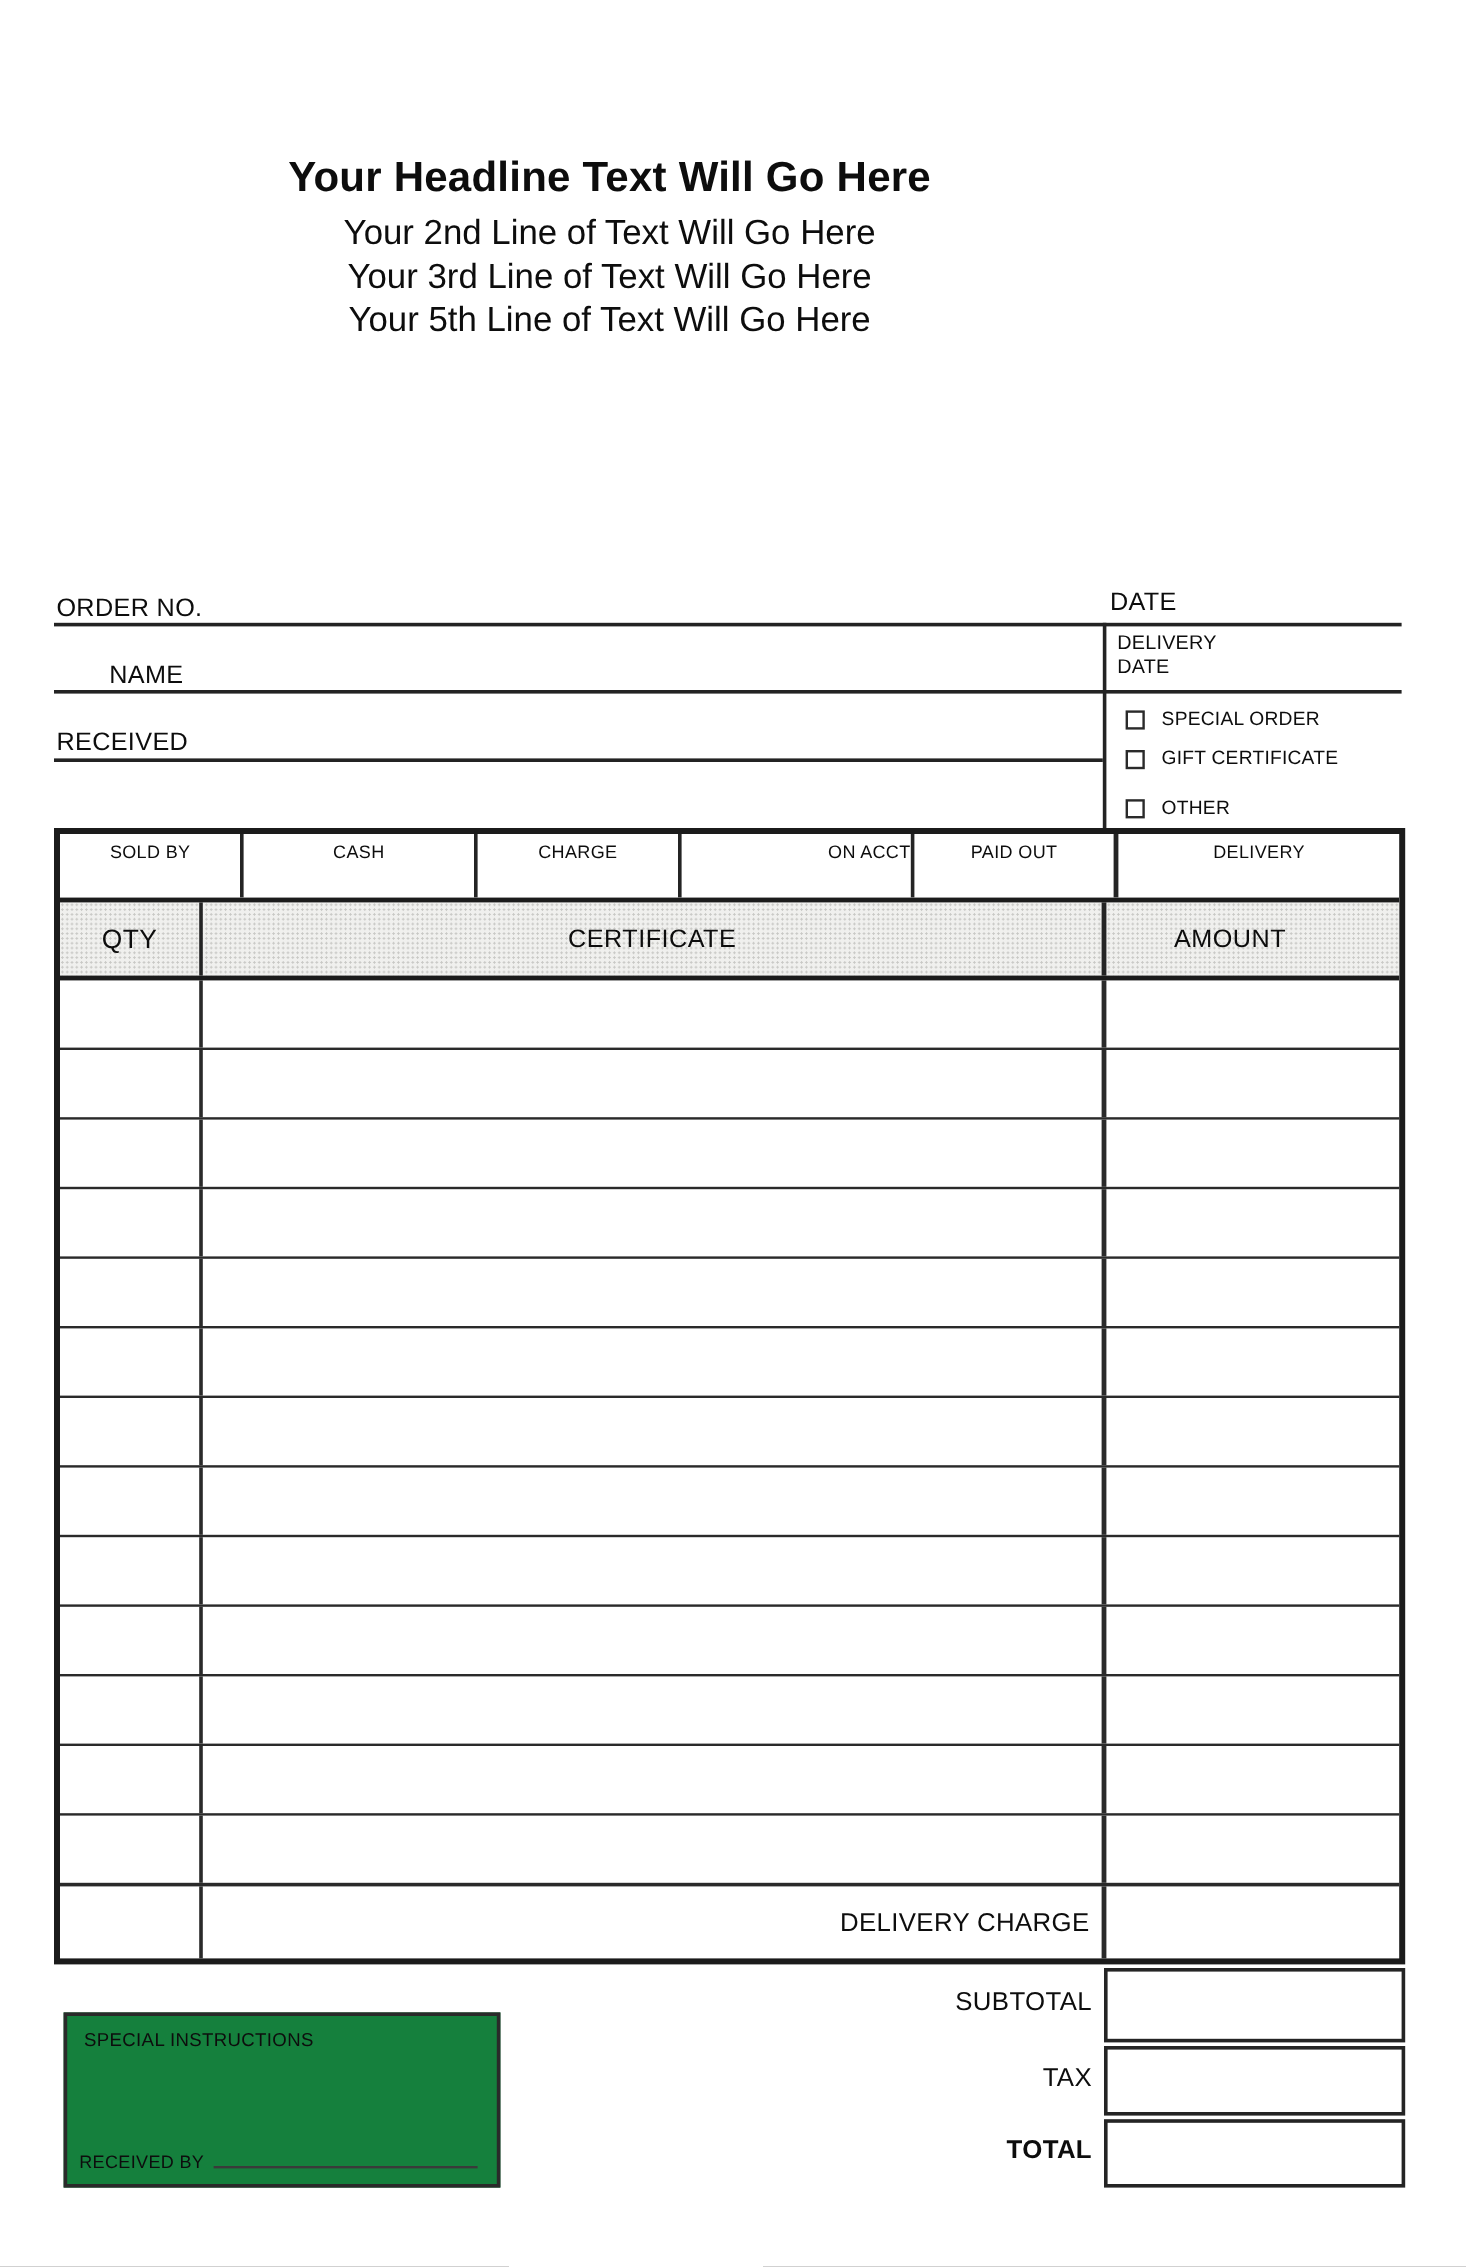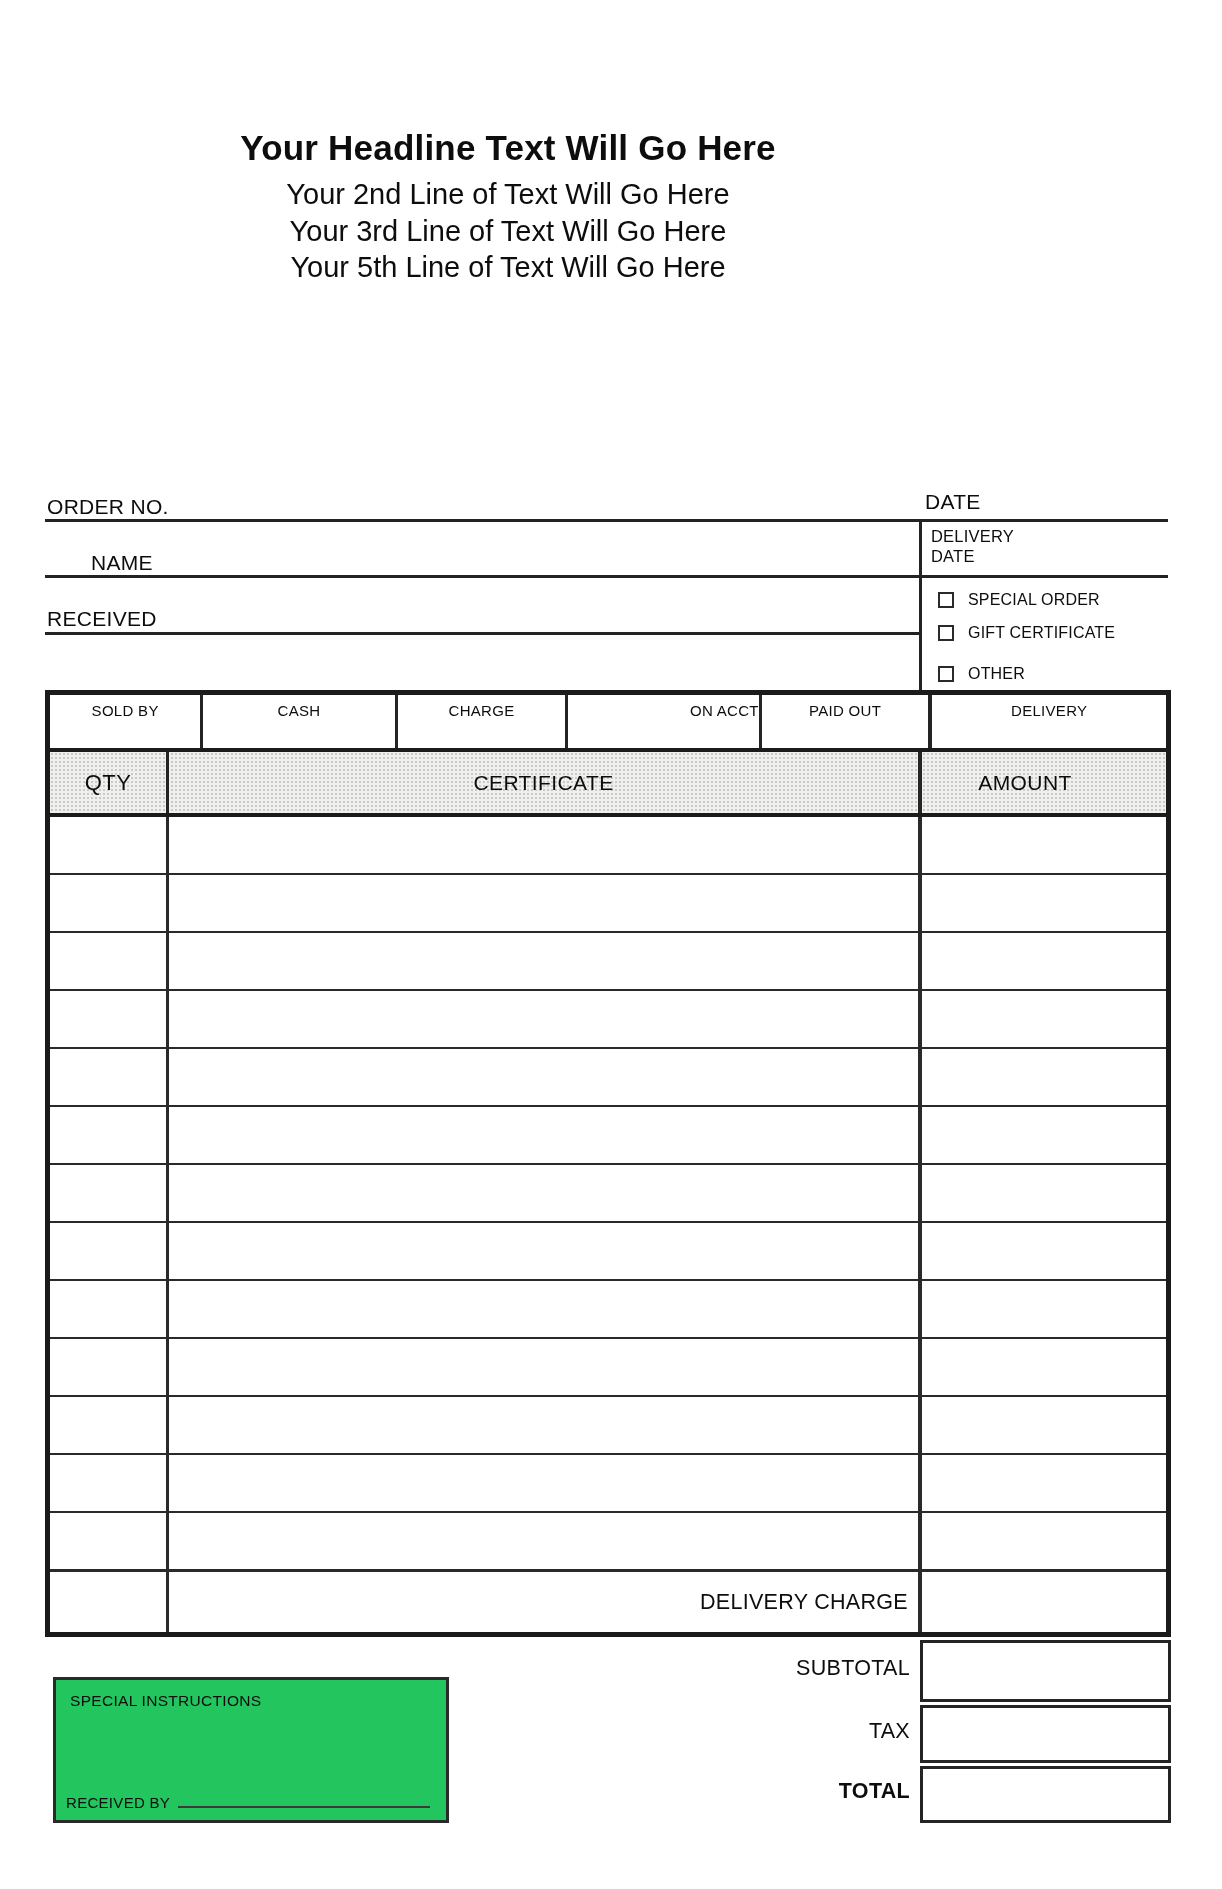--- a/index.html
+++ b/index.html
@@ -64,21 +64,21 @@
   .cell-amt  { width:244px; }
 
   .dc-row { flex:1 1 auto; display:flex; }
   .dc-desc { display:flex; align-items:center; justify-content:flex-end; padding-right:10px; font-size:21.5px; letter-spacing:.3px; }
 
   
   .total-box { left:920px; width:251px; border:3px solid #242424; background:#fff; }
   .total-label { width:300px; left:610px; text-align:right; font-size:21.5px; letter-spacing:.3px; }
 
   
-  .si-box { left:53px; top:1677px; width:396px; height:146px; border:3px solid #2a2a2a; background:#22c55e; }
+  .si-box { left:53px; top:1677px; width:364px; height:146px; border:3px solid #2a2a2a; background:#15803d; }
   .si-label { position:absolute; left:14px; top:12px; font-size:15.5px; letter-spacing:.3px; }
   .rb-row { position:absolute; left:10px; right:16px; bottom:9px; display:flex; align-items:baseline; }
   .rb-label { font-size:15px; letter-spacing:.3px; white-space:nowrap; }
   .rb-line { flex:1 1 auto; border-bottom:2px solid #3a3a3a; height:1.1em; margin-left:8px; }
 </style>
 </head>
 <body>
 
 <div class="page">
 

